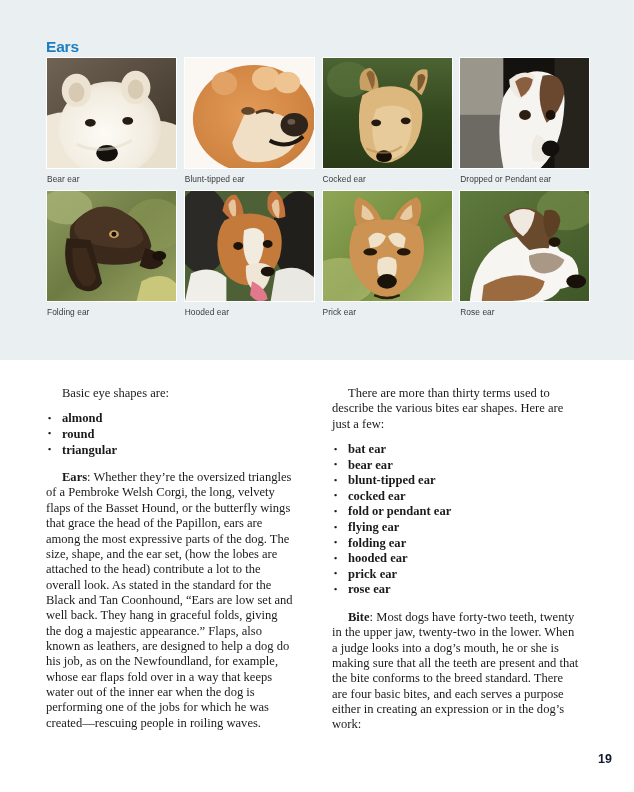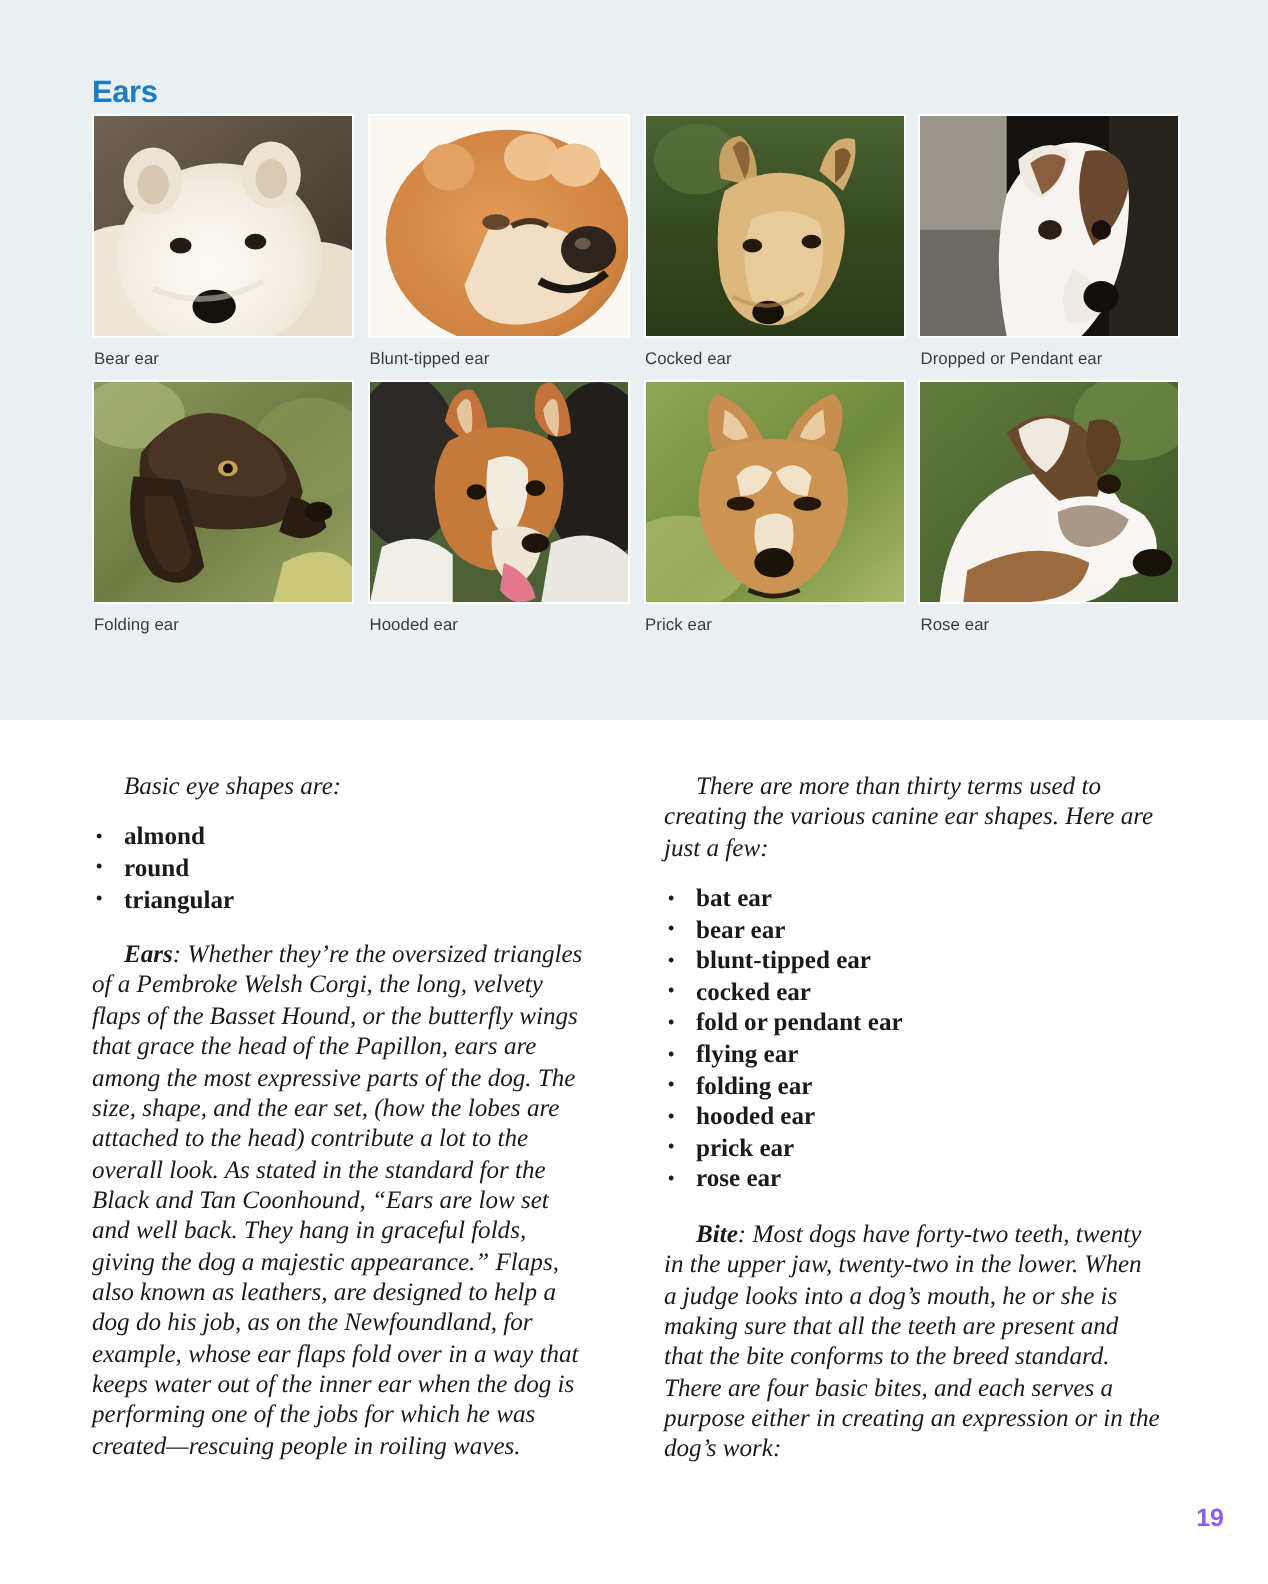--- a/index.html
+++ b/index.html
@@ -103,21 +103,20 @@
   .col-right { left: 332px; }
 
   p.para {
     margin: 0 0 0 0;
     font-size: 12.55px;
     line-height: 15.35px;
     color: #1a1a1a;
     text-indent: 16px;
     text-align: left;
     hyphens: none;
-    font-style: italic;
   }
 
   .runin {
     font-weight: bold;
   }
 
   ul.bullets {
     list-style: none;
     margin: 10px 0 0 0;
     padding: 0;
@@ -160,21 +159,21 @@
     letter-spacing: 0.1px;
     margin-top: 36px;
   }
   .footer-pageno {
     position: absolute;
     right: 22px;
     top: 0px;
     font-family: "Liberation Sans", "DejaVu Sans", sans-serif;
     font-size: 12.5px;
     font-weight: bold;
-    color: #8b5cf6;
+    color: #0f172a;
   }
 </style>
 </head>
 <body>
 
 <div class="page">
 
   <div class="figure-panel">
 
     <div class="section-heading">Ears</div>
@@ -416,21 +415,21 @@
         <li>triangular</li>
       </ul>
 
       <div class="spacer-after-list"></div>
 
       <p class="para"><span class="runin">Ears</span><span>: Whether they’re the oversized triangles of a Pembroke Welsh Corgi, the long, velvety flaps of the Basset Hound, or the butterfly wings that grace the head of the Papillon, ears are among the most expressive parts of the dog. The size, shape, and the ear set, (how the lobes are attached to the head) contribute a lot to the overall look. As stated in the standard for the Black and Tan Coonhound, “Ears are low set and well back. They hang in graceful folds, giving the dog a majestic appearance.” Flaps, also known as leathers, are designed to help a dog do his job, as on the Newfoundland, for example, whose ear flaps fold over in a way that keeps water out of the inner ear when the dog is performing one of the jobs for which he was created—rescuing people in roiling waves.</span></p>
     </div>
 
     <div class="col col-right">
 
-      <p class="para">There are more than thirty terms used to creating the various canine ear shapes. Here are just a few:</p>
+      <p class="para">There are more than thirty terms used to describe the various bites ear shapes. Here are just a few:</p>
 
       <ul class="bullets">
         <li>bat ear</li>
         <li>bear ear</li>
         <li>blunt-tipped ear</li>
         <li>cocked ear</li>
         <li>fold or pendant ear</li>
         <li>flying ear</li>
         <li>folding ear</li>
         <li>hooded ear</li>

